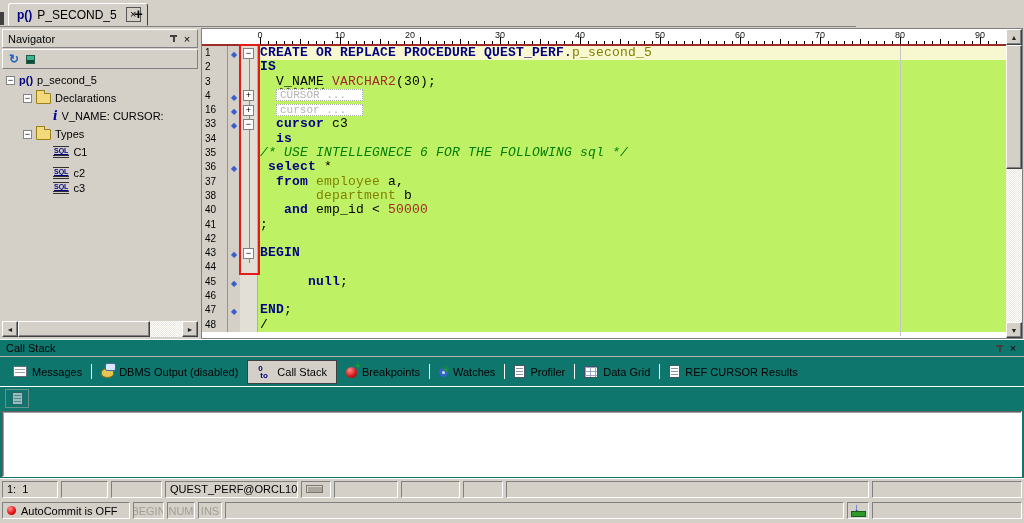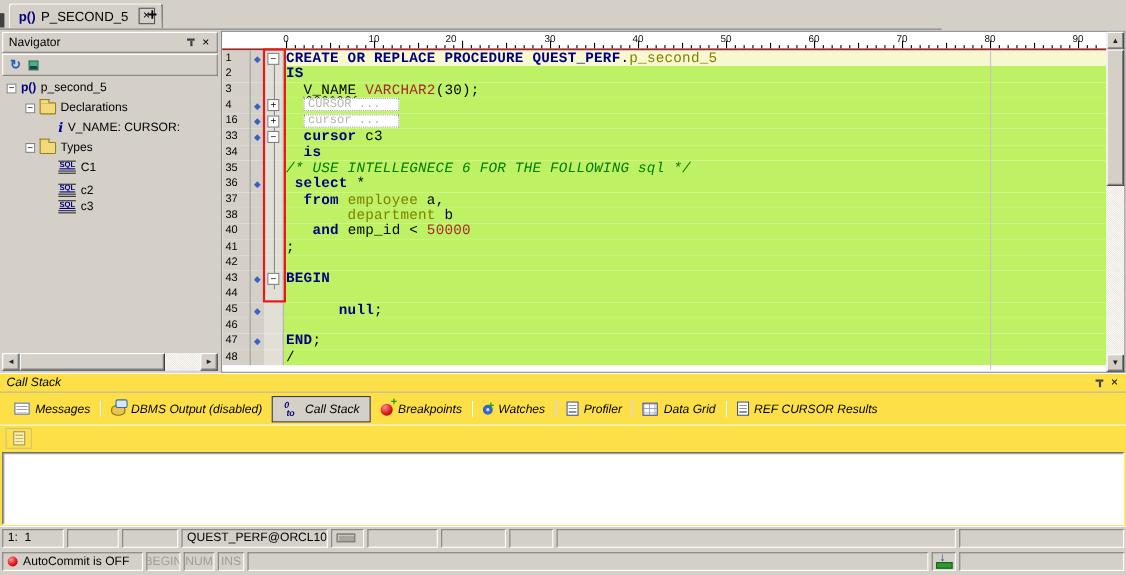--- a/index.html
+++ b/index.html
@@ -95,21 +95,21 @@
   .tok-pl { color:#000; }
   .tok-wavy { color:#000; text-decoration:underline wavy #333 1px; text-underline-offset:2px; }
   .tok-collapsed { display:inline-block; border:1px dotted #a8a8a8; color:#b4b4b4; background:#fff;
     height:12px; line-height:11px; font-size:11px; padding:0 16px 0 3px; vertical-align:middle; letter-spacing:0; }
   #foldline { position:absolute; left:47px; top:24px; width:1px; height:210px; background:#8a8a8a; z-index:1; }
   #foldrect { position:absolute; left:37px; top:15px; width:21px; height:231px; border:2px solid var(--fh); z-index:7; pointer-events:none; }
   #marginline { position:absolute; left:698px; top:17px; bottom:2px; width:1px; background:#c6c6c6; }
   #vscroll { position:absolute; right:0; top:0; bottom:0; width:16px; }
 
   
-  #bottompanel { position:absolute; top:339px; left:0; width:1024px; height:139px; background:#fde047; border-top:1px solid #fff;font-style:italic; }
+  #bottompanel { position:absolute; top:339px; left:0; width:1024px; height:139px; background:#0f766e; border-top:1px solid #fff; }
   #bptitle { height:17px; display:flex; align-items:center; padding:0 4px 0 6px; border-bottom:1px solid #b8b4ac; }
   #bptitle .t { flex:1; }
   #bptabs { height:29px; display:flex; align-items:center; padding:0 6px; gap:2px; }
   .btab { display:flex; align-items:center; gap:5px; padding:3px 7px; white-space:nowrap; }
   .btab.active { border:1px solid #404040; background:#d4d0c8; padding:4px 9px; }
   .tabdiv { width:1px; height:15px; background:#808080; border-right:1px solid #fff; }
   .bic { position:relative; display:inline-block; flex:0 0 auto; }
   .bic-messages { width:14px; height:11px; background:#fff; border:1px solid #66707c; }
   .bic-messages::before { content:""; position:absolute; left:1px; top:2px; right:1px; height:6px;
     background:repeating-linear-gradient(#9aa2ac 0 1px, transparent 1px 3px); }

